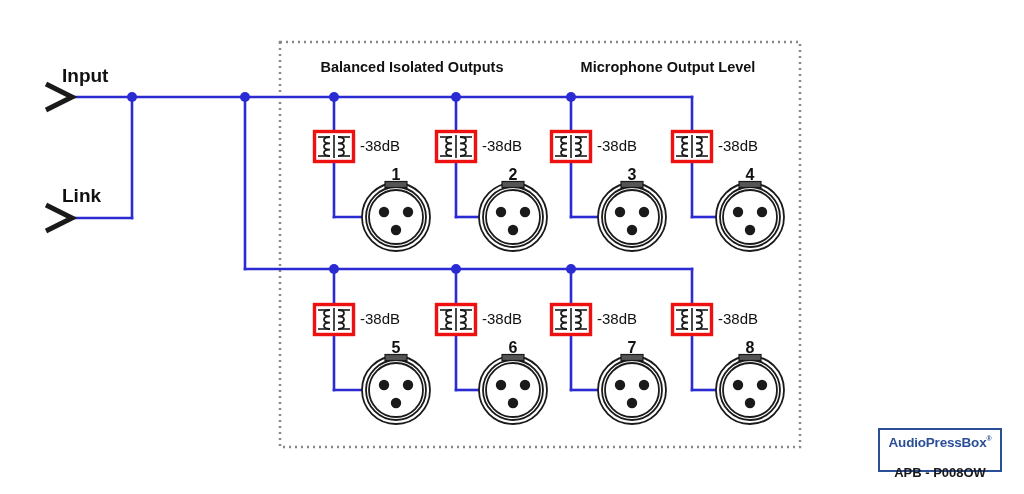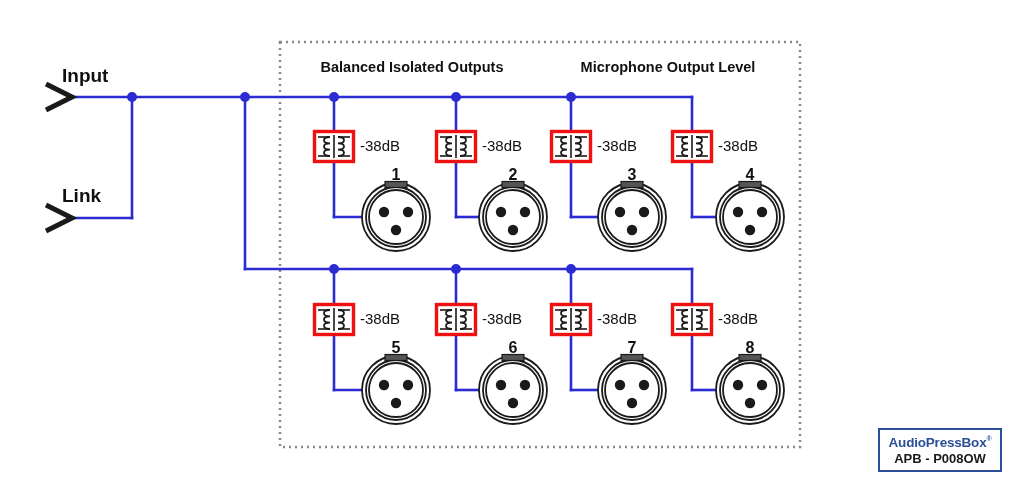--- a/index.html
+++ b/index.html
@@ -67,21 +67,21 @@
   }
   .logo-brand sup {
     font-size: 7px;
     vertical-align: super;
   }
   .logo-model {
     font-size: 13px;
     font-weight: bold;
     color: #1a1a1a;
     line-height: 1.2;
-    margin-top: 1px;
+    margin-top: 15px;
     white-space: nowrap;
   }
 </style>
 </head>
 <body>
 
 <div id="diagram-root">
 
   <svg id="schematic-svg" viewBox="0 0 1024 494">
     <g id="enclosure-layer">

